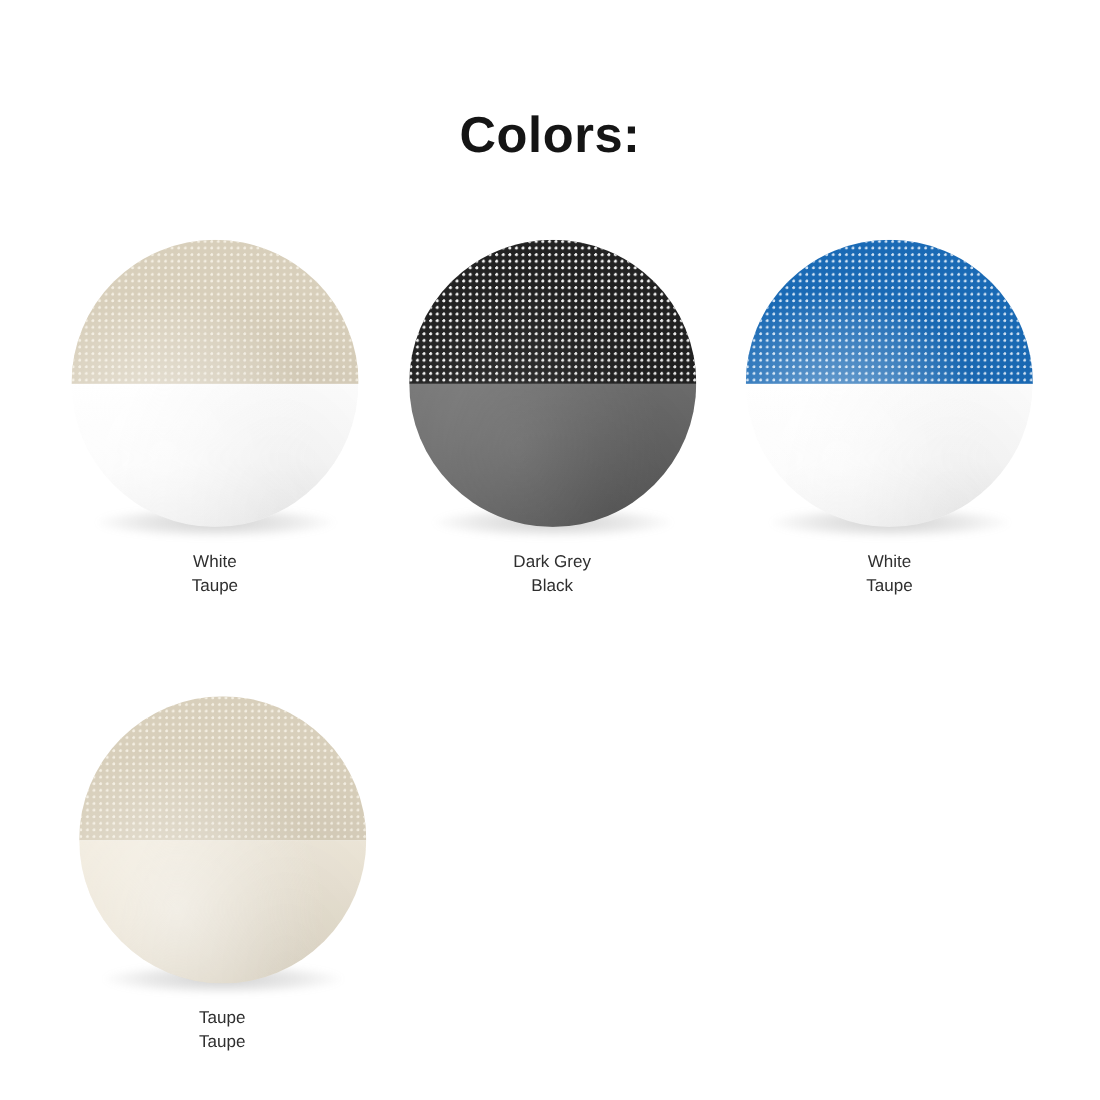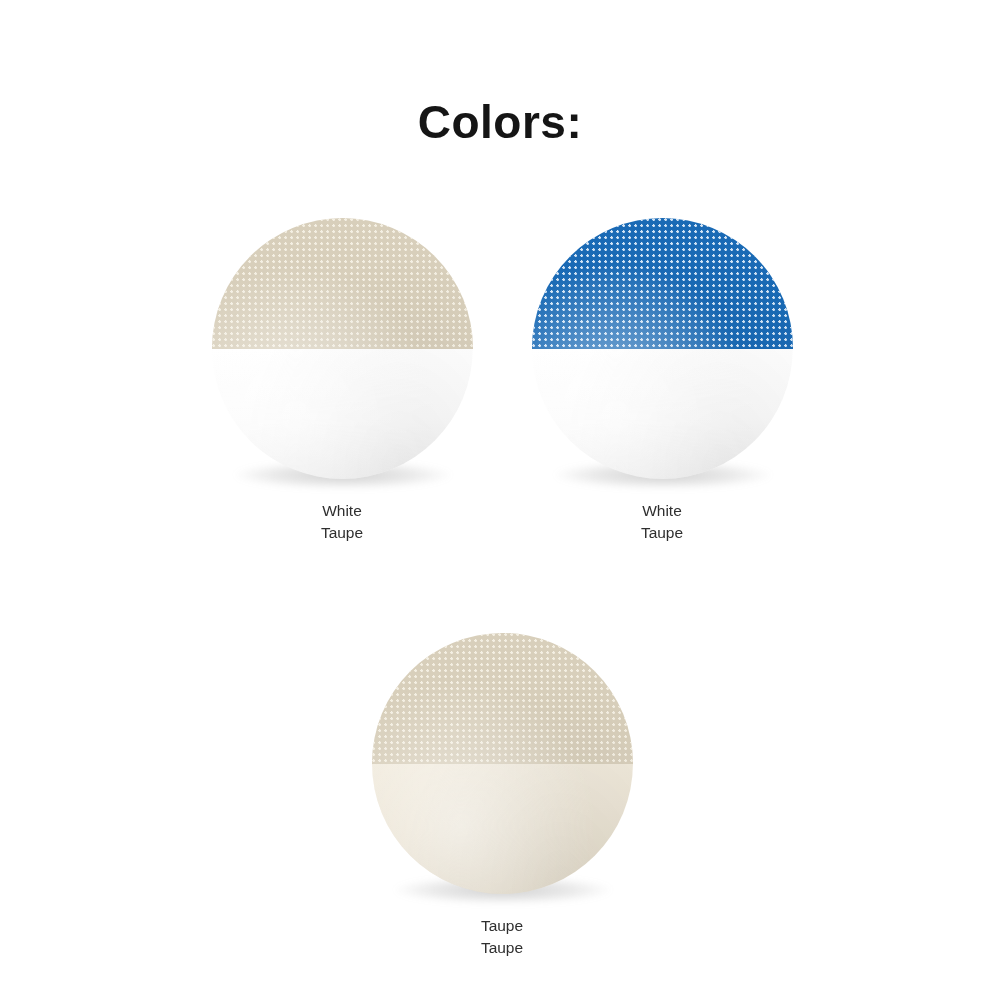--- a/index.html
+++ b/index.html
@@ -31,21 +31,20 @@
     position: absolute;
     top: 218px;
     left: 42px;
     width: 920px;
   }
 
   .swatch-row {
     display: flex;
     flex-direction: row;
     align-items: flex-start;
-    justify-content: center;
   }
 
   .swatch-cell {
     width: 320px;
     display: flex;
     flex-direction: column;
     align-items: center;
   }
 
   .swatch-disc-wrap {
@@ -130,20 +129,39 @@
           <div class="sheen" style="background: radial-gradient(ellipse at 32% 76%, rgba(255,255,255,0.55) 0%, rgba(255,255,255,0) 55%),
                                   radial-gradient(ellipse at 72% 96%, rgba(0,0,0,0.05) 0%, rgba(0,0,0,0) 60%);"></div>
         </div>
       </div>
       <div class="swatch-label">
         <span class="line">White</span>
         <span class="line">Taupe</span>
       </div>
     </div>
 
+    <div class="swatch-cell">
+      <div class="swatch-disc-wrap">
+        <div class="disc-shadow"></div>
+        <div class="disc">
+          <div class="disc-half top" style="background-color:#222222;">
+            <div class="mesh" style="background-image:
+                   radial-gradient(circle at 1.6px 1.6px, rgba(248,248,248,0.98) 1.2px, rgba(248,248,248,0) 1.55px);
+                   background-size: 6px 6px;"></div>
+          </div>
+          <div class="disc-half bottom" style="background: linear-gradient(168deg, #787878 0%, #6e6e6e 40%, #5e5e5e 100%);"></div>
+          <div class="sheen" style="background: radial-gradient(ellipse at 38% 72%, rgba(255,255,255,0.10) 0%, rgba(255,255,255,0) 58%),
+                                  radial-gradient(ellipse at 70% 98%, rgba(0,0,0,0.16) 0%, rgba(0,0,0,0) 62%);"></div>
+        </div>
+      </div>
+      <div class="swatch-label">
+        <span class="line">Dark Grey</span>
+        <span class="line">Black</span>
+      </div>
+    </div>
 
     <div class="swatch-cell">
       <div class="swatch-disc-wrap">
         <div class="disc-shadow"></div>
         <div class="disc">
           <div class="disc-half top" style="background-color:#1a6ab5;">
             <div class="mesh" style="background-image:
                    radial-gradient(circle at 1.6px 1.6px, rgba(226,238,250,0.92) 1.15px, rgba(226,238,250,0) 1.5px);
                    background-size: 6px 6px;"></div>
           </div>

